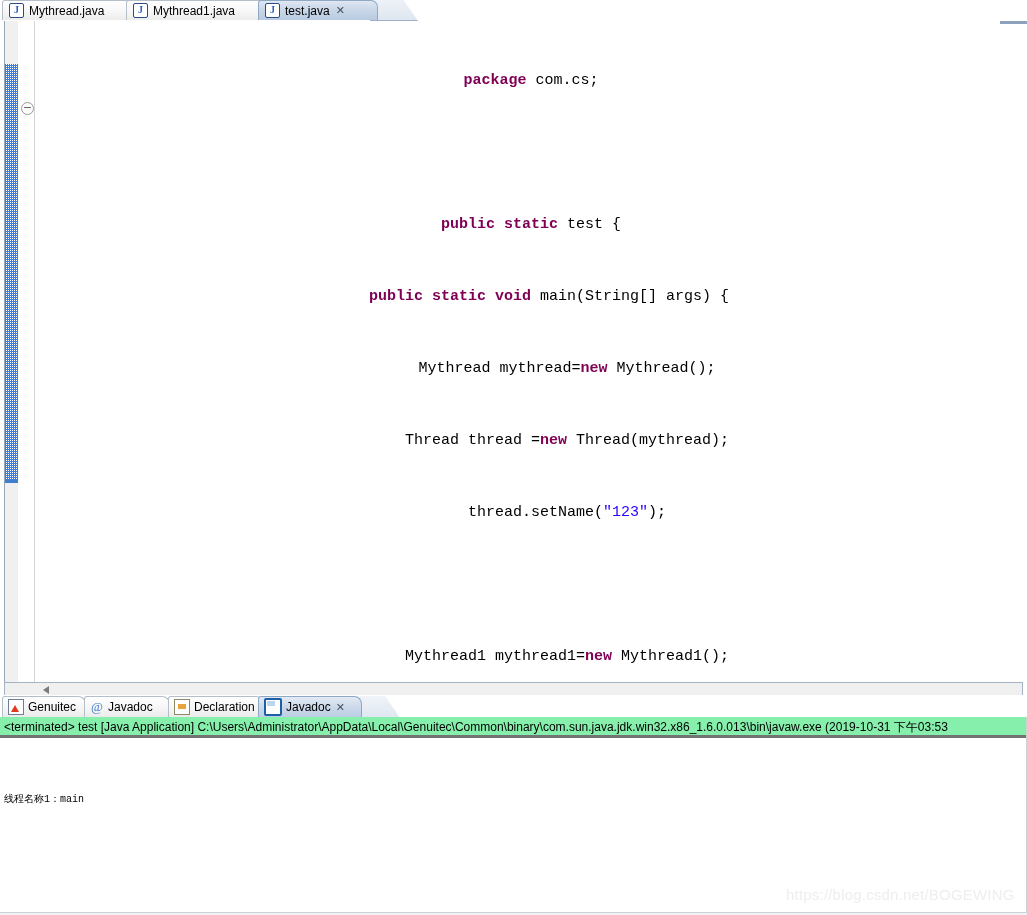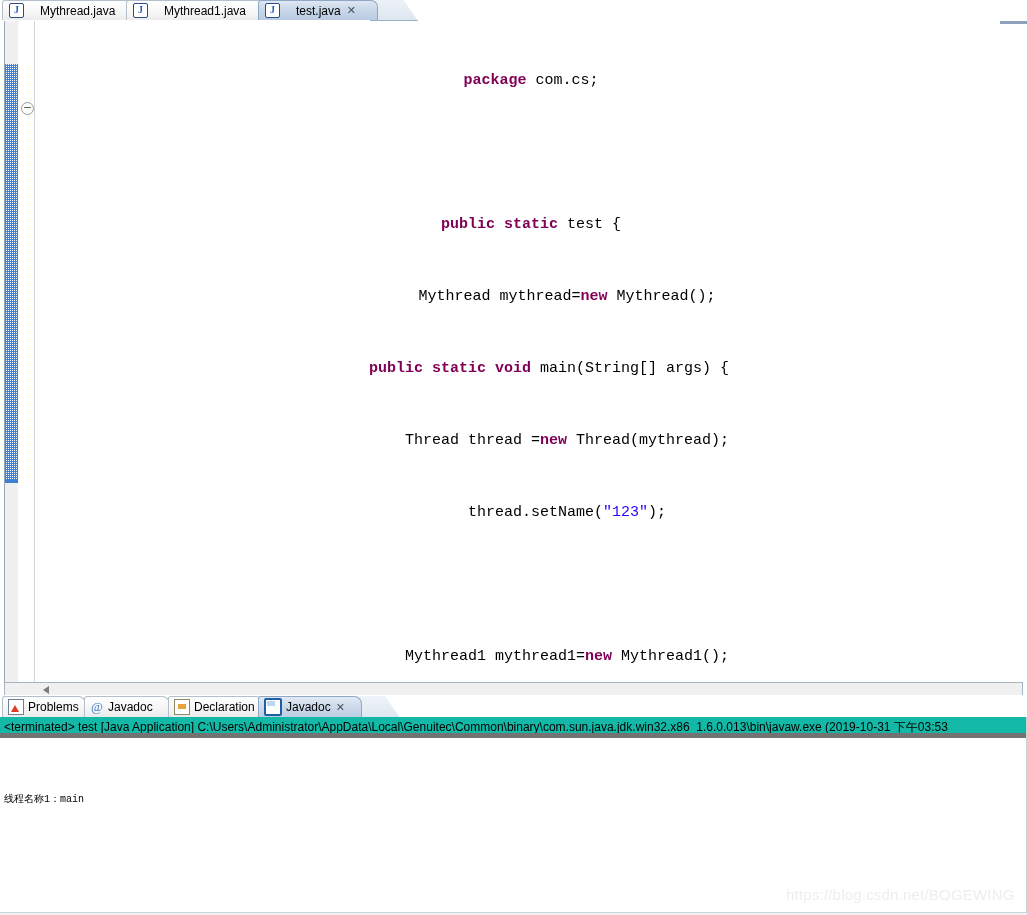--- a/index.html
+++ b/index.html
@@ -63,21 +63,21 @@
     background: #ffffff;
     border: 1px solid #2b4b8c;
     border-radius: 2px;
     color: #2f5fc0;
     font-size: 10px;
     font-weight: bold;
     line-height: 12px;
     text-align: center;
     font-family: "Liberation Serif", serif;
   }
-  .tab-label { flex: 0 0 auto; margin-left: 11px; }
+  .tab-label { flex: 0 0 auto; }
   .tab-close {
     margin-left: 6px;
     font-size: 11px;
     color: #46535f;
     line-height: 1;
   }
 
   
   #editor-frame {
     position: absolute;
@@ -277,28 +277,28 @@
     font-size: 11px;
     color: #46535f;
     line-height: 1;
   }
 
   #console-header {
     position: absolute;
     left: 0; top: 22px;
     width: 1027px; height: 21px;
     box-sizing: border-box;
-    border-bottom: 5px solid #737373;
+    border-bottom: 3px solid #737373;
     font-size: 12px;
     line-height: 20px;
     padding-left: 4px;
     color: #000000;
     white-space: nowrap;
     overflow: hidden;
-    background: #14b8a6;
+    background: #86efac;
   }
   #console-output {
     position: absolute;
     left: 0; top: 45px;
     width: 1010px; height: 170px;
     padding-left: 4px;
     box-sizing: border-box;
     font-family: "Liberation Mono", "DejaVu Sans Mono", monospace;
     font-size: 10px;
     line-height: 24px;
@@ -364,22 +364,22 @@
   </div>
 
   <div id="fold-column">
     <div id="fold-marker"></div>
   </div>
 
   <div id="code-area">
     <div class="code-line"><span class="kw">package</span> com.cs;</div>
     <div class="code-line"></div>
     <div class="code-line"><span class="kw">public static</span> test {</div>
+    <div class="code-line">    <span class="kw">public static void</span> main(String[] args) {</div>
     <div class="code-line">        Mythread mythread=<span class="kw">new</span> Mythread();</div>
-    <div class="code-line">    <span class="kw">public static void</span> main(String[] args) {</div>
     <div class="code-line">        Thread thread =<span class="kw">new</span> Thread(mythread);</div>
     <div class="code-line">        thread.setName(<span class="str">"123"</span>);</div>
     <div class="code-line"></div>
     <div class="code-line">        Mythread1 mythread1=<span class="kw">new</span> Mythread1();</div>
     
     
     
     
     
     
@@ -392,21 +392,21 @@
     <div class="arrow-left"></div>
   </div>
   <div id="editor-topline"></div>
 </div>
 
 <div id="bottom-panel">
 
   <div id="bottom-tabbar">
     <div class="btab" id="btab-problems">
       <span class="btab-icon icon-problems"></span>
-      <span>Problems</span>
+      <span>Genuitec</span>
     </div>
     <div class="btab" id="btab-javadoc">
       <span class="btab-icon icon-javadoc">@</span>
       <span>Javadoc</span>
     </div>
     <div class="btab" id="btab-declaration">
       <span class="btab-icon icon-declaration"></span>
       <span>Declaration</span>
     </div>
     <div class="btab active" id="btab-console">

